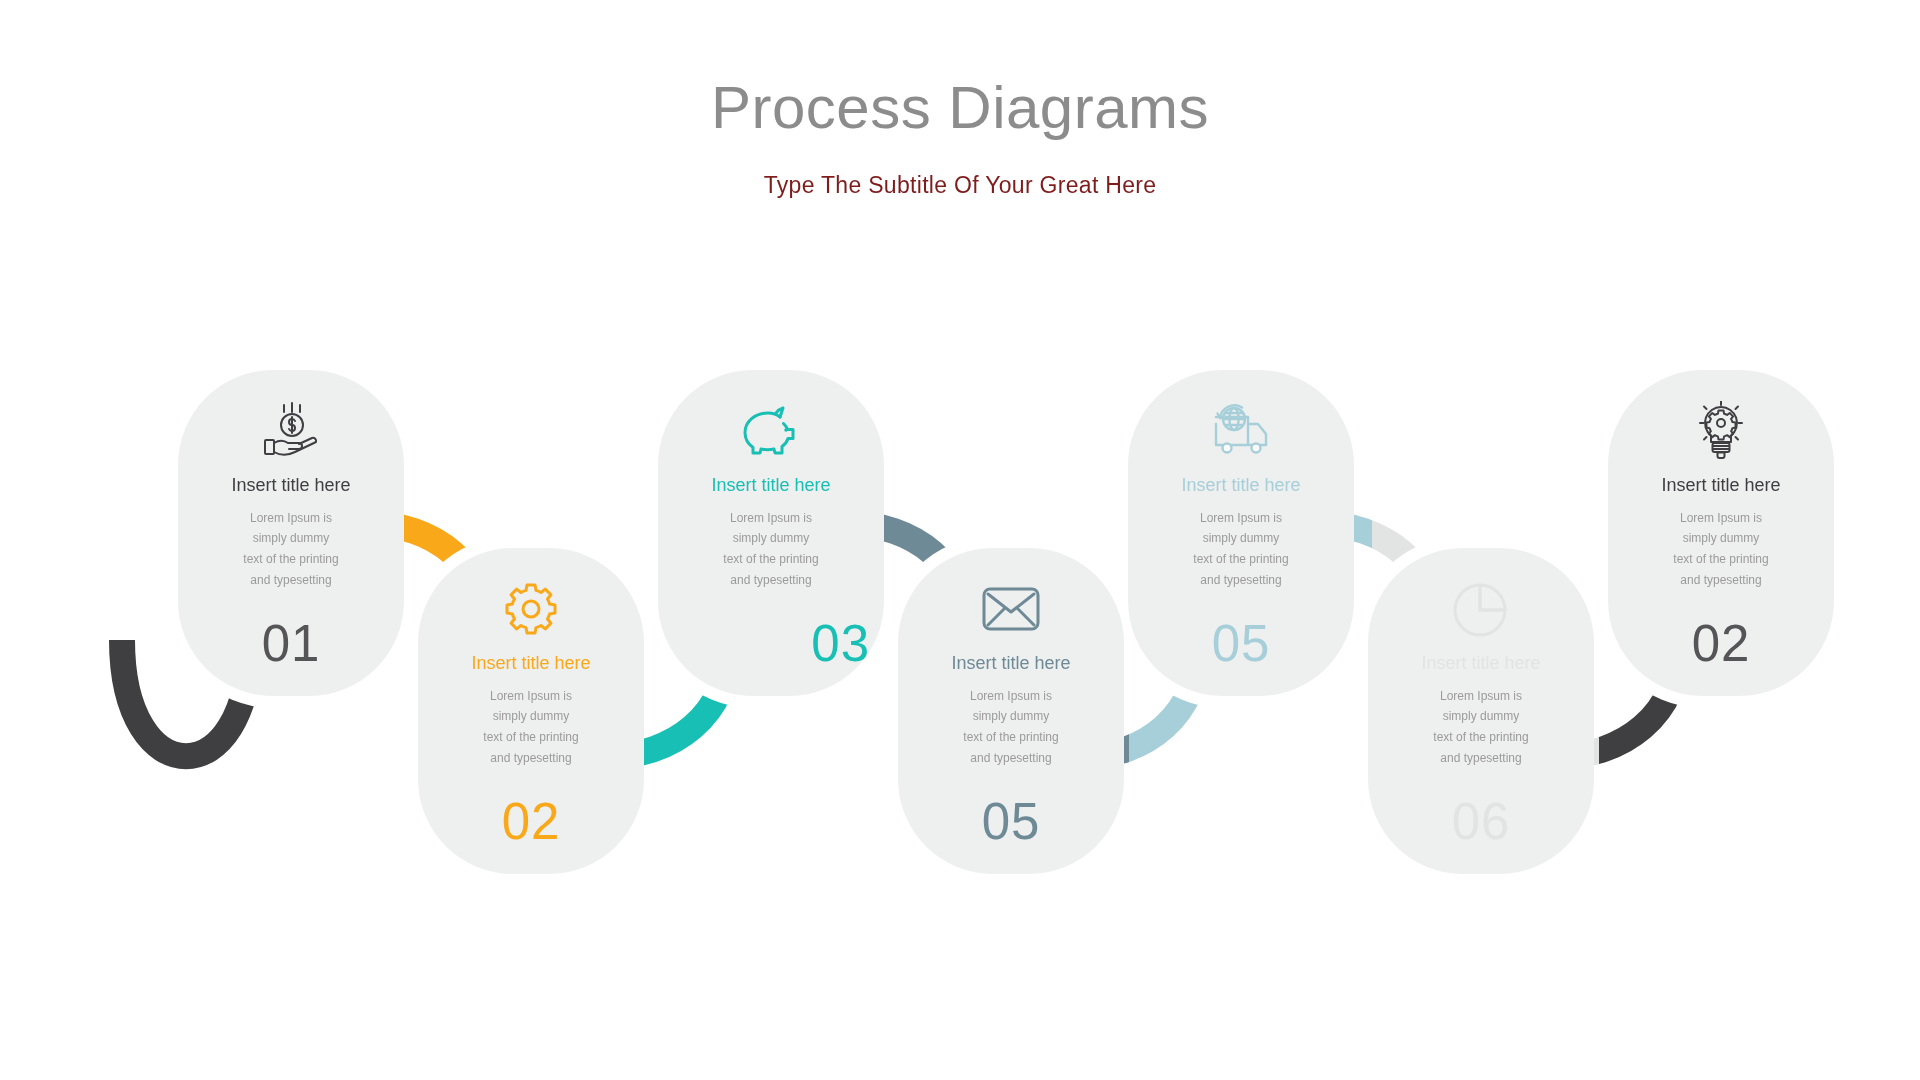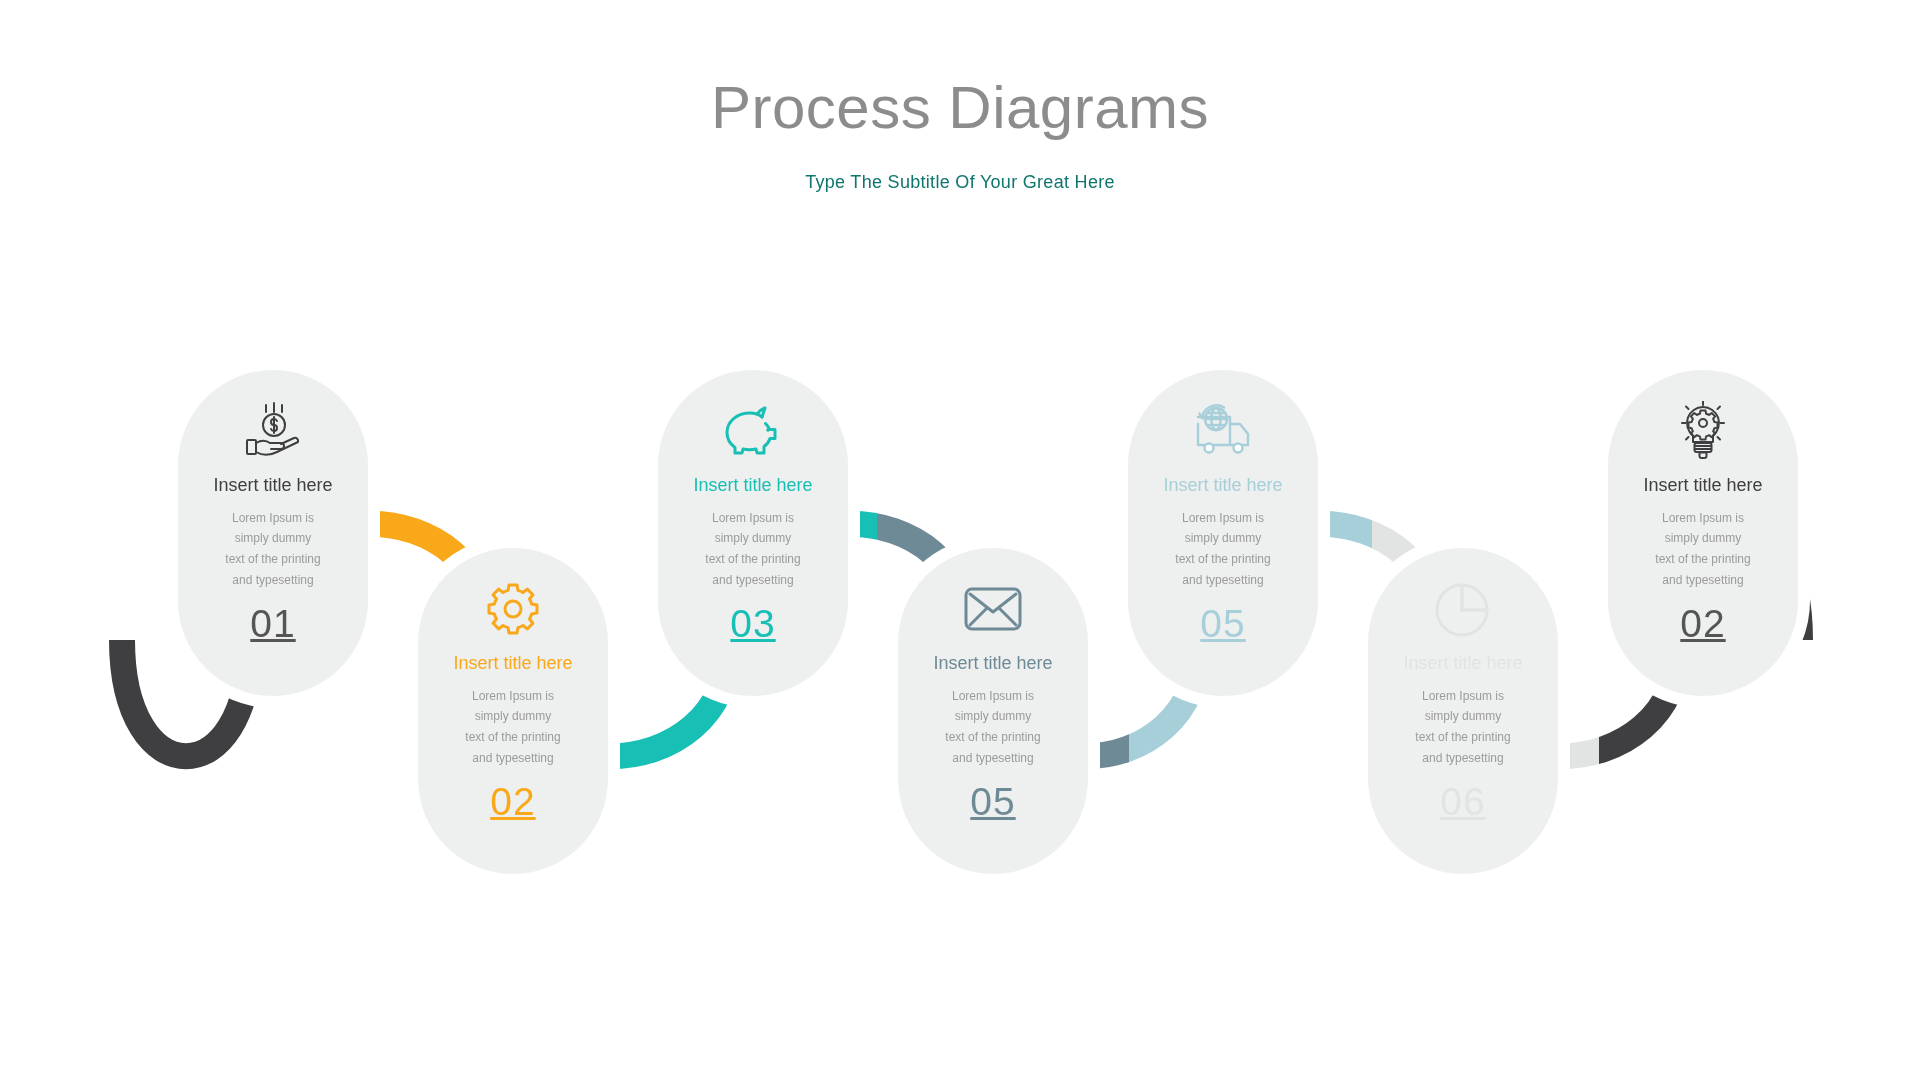--- a/index.html
+++ b/index.html
@@ -12,31 +12,31 @@
   }
   #stage{position:absolute;inset:0;width:1920px;height:1080px;}
 
   
   .hdr{position:absolute;left:0;top:0;width:1920px;text-align:center;}
   .hdr-title{
     font-size:60px;font-weight:400;color:#8c8c8c;
     letter-spacing:0.5px;line-height:1;margin-top:78px;
   }
   .hdr-sub{
-    font-size:18px;font-weight:400;color:#0f766e;
+    font-size:23px;font-weight:400;color:#7f1d1d;
     margin-top:34px;letter-spacing:.3px;
   }
 
   
   #ribbon{position:absolute;left:0;top:0;width:1920px;height:1080px;pointer-events:none;}
 
   
   .card{
     position:absolute;
-    width:190px;
+    width:226px;
     background:#eeefef;
     border-radius:95px;
     box-sizing:border-box;
     text-align:center;
     padding:30px 14px 26px;
     z-index:5;
   }
   .card.up{height:326px;}
   .card.dn{height:326px;}
 
@@ -49,22 +49,22 @@
 
   .card-title{
     font-size:18px;font-weight:400;line-height:1.1;
     margin-bottom:12px;
   }
   .card-body{
     font-size:12px;color:#9b9b9b;line-height:1.72;
     font-weight:400;
   }
   .card-num{
-    font-size:39px;font-weight:400;line-height:1;
-    margin-top:14px;letter-spacing:1px;text-decoration:underline;
+    font-size:51px;font-weight:400;line-height:1;
+    margin-top:28px;letter-spacing:1px;
   }
 
   
   .halo{
     position:absolute;
     width:214px;height:350px;
     border-radius:107px;
     background:#ffffff;
     z-index:4;
   }
@@ -168,21 +168,21 @@
         <circle cx="46" cy="27" r="1.8" fill="#17bfb4" stroke="none"></circle>
       </svg>
     </div>
     <div class="card-title" style="color:#17bfb4;">Insert title here</div>
     <div class="card-body">
       <div>Lorem Ipsum is</div>
       <div>simply dummy</div>
       <div>text of the printing</div>
       <div>and typesetting</div>
     </div>
-    <div class="card-num" style="color:#17bfb4;">03</div>
+    <div class="card-num" style="color:#17bfb4;text-align:right;">03</div>
   </div>
 
   <div class="card dn" style="left:898px;top:548px;">
     <div class="card-icon">
       <svg width="60" height="48" viewBox="0 0 60 48" fill="none" stroke="#6e8a96" stroke-width="3" stroke-linecap="round" stroke-linejoin="round">
         <rect x="3" y="4" width="54" height="40" rx="6"></rect>
         <path d="M7 9 L30 27 L53 9"></path>
         <path d="M7 40 L24 23"></path>
         <path d="M53 40 L36 23"></path>
       </svg>

